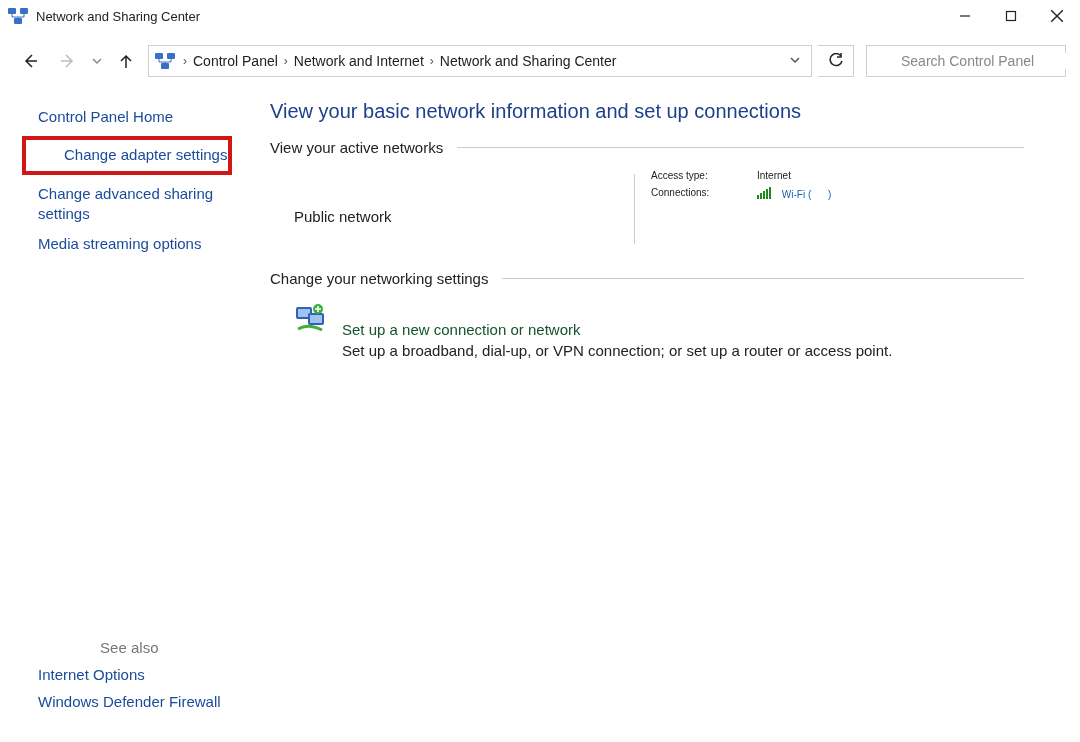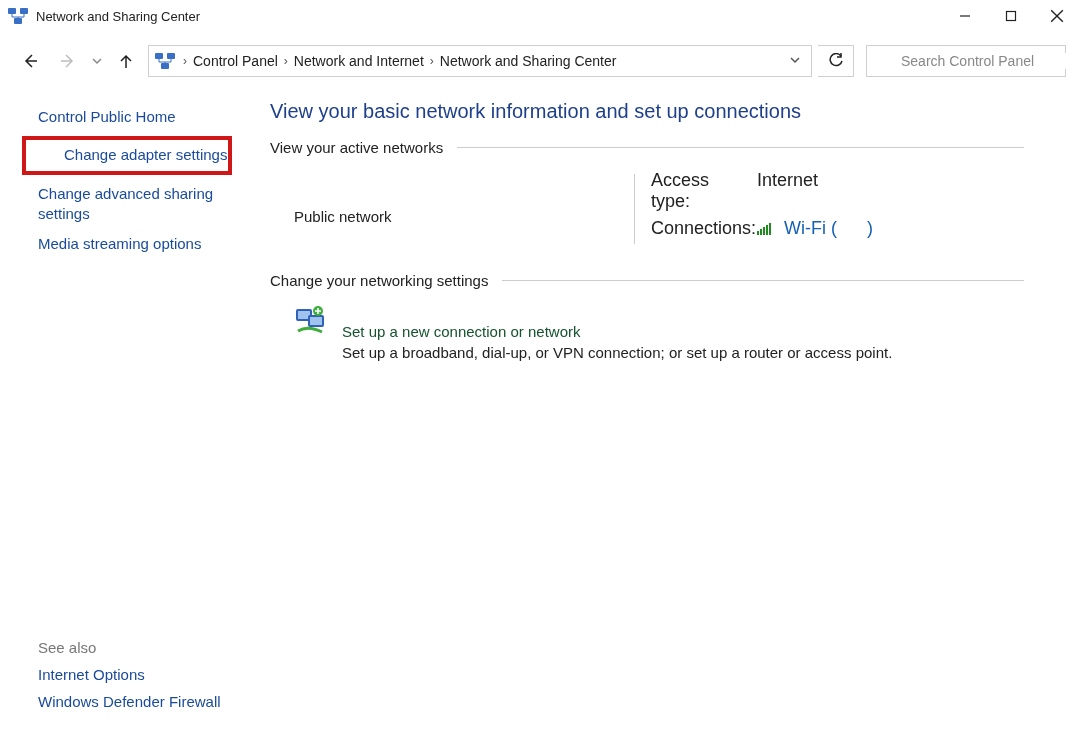--- a/index.html
+++ b/index.html
@@ -112,21 +112,21 @@
     border: 4px solid #d01717;
     margin: 4px 14px 4px 22px;
     padding: 6px 0 6px 12px;
   }
   .see-also {
     position: absolute;
     bottom: 22px;
     left: 38px;
     font-size: 15px;
   }
-  .see-also .sa-head { color:#777; margin-bottom: 10px; }
+  .see-also .sa-head { color:#777; margin-bottom: 10px; text-align: center; }
   .see-also a { display:block; color:#1a4b9b; text-decoration:none; margin-bottom:10px; cursor:pointer; }
 
   .main {
     flex: 1;
     padding: 12px 56px 0 24px;
   }
   h1.page-title {
     font-size: 20px;
     font-weight: 400;
     color: #1e3f8c;
@@ -141,21 +141,21 @@
     margin-top: 6px;
   }
   .section-head .rule { flex:1; height:1px; background:#ccc; }
   .active-net {
     display: flex;
     margin: 14px 0 26px 24px;
     align-items: flex-start;
   }
   .active-net .left { flex: 0 0 340px; padding-top: 38px; }
   .active-net .divider { width:1px; background:#ccc; height:70px; margin-right:16px; margin-top:4px;}
-  .active-net .right { flex: 1; font-size: 18px; }
+  .active-net .right { flex: 1; font-size: 10px; }
   .active-net .right .row { display:flex; gap:10px; margin-bottom:6px; }
   .active-net .right .label { width: 96px; }
   .wifi-link { color:#1560b4; cursor:pointer;margin-top:8px; }
   .signal-icon { display:inline-block; width:18px; margin-right:4px; vertical-align:-1px;}
   .signal-icon span{display:inline-block;width:2px;background:#1f8a1f;margin-right:1px;}
   .signal-icon span:nth-child(1){height:4px}
   .signal-icon span:nth-child(2){height:6px}
   .signal-icon span:nth-child(3){height:8px}
   .signal-icon span:nth-child(4){height:10px}
   .signal-icon span:nth-child(5){height:12px}
@@ -262,21 +262,21 @@
           <circle cx="7" cy="7" r="5"></circle>
           <line x1="11" y1="11" x2="15" y2="15"></line>
         </svg>
     </span>
   </div>
 </div>
 
 <div class="body">
 
   <div class="sidebar">
-    <a class="sb-link">Control Public Home</a>
+    <a class="sb-link">Control Panel Home</a>
     <a class="sb-link highlighted">Change adapter settings</a>
     <a class="sb-link">Change advanced sharing settings</a>
     <a class="sb-link">Media streaming options</a>
 
     <div class="see-also">
       <div class="sa-head">See also</div>
       <a>Internet Options</a>
       <a>Windows Defender Firewall</a>
     </div>
   </div>

